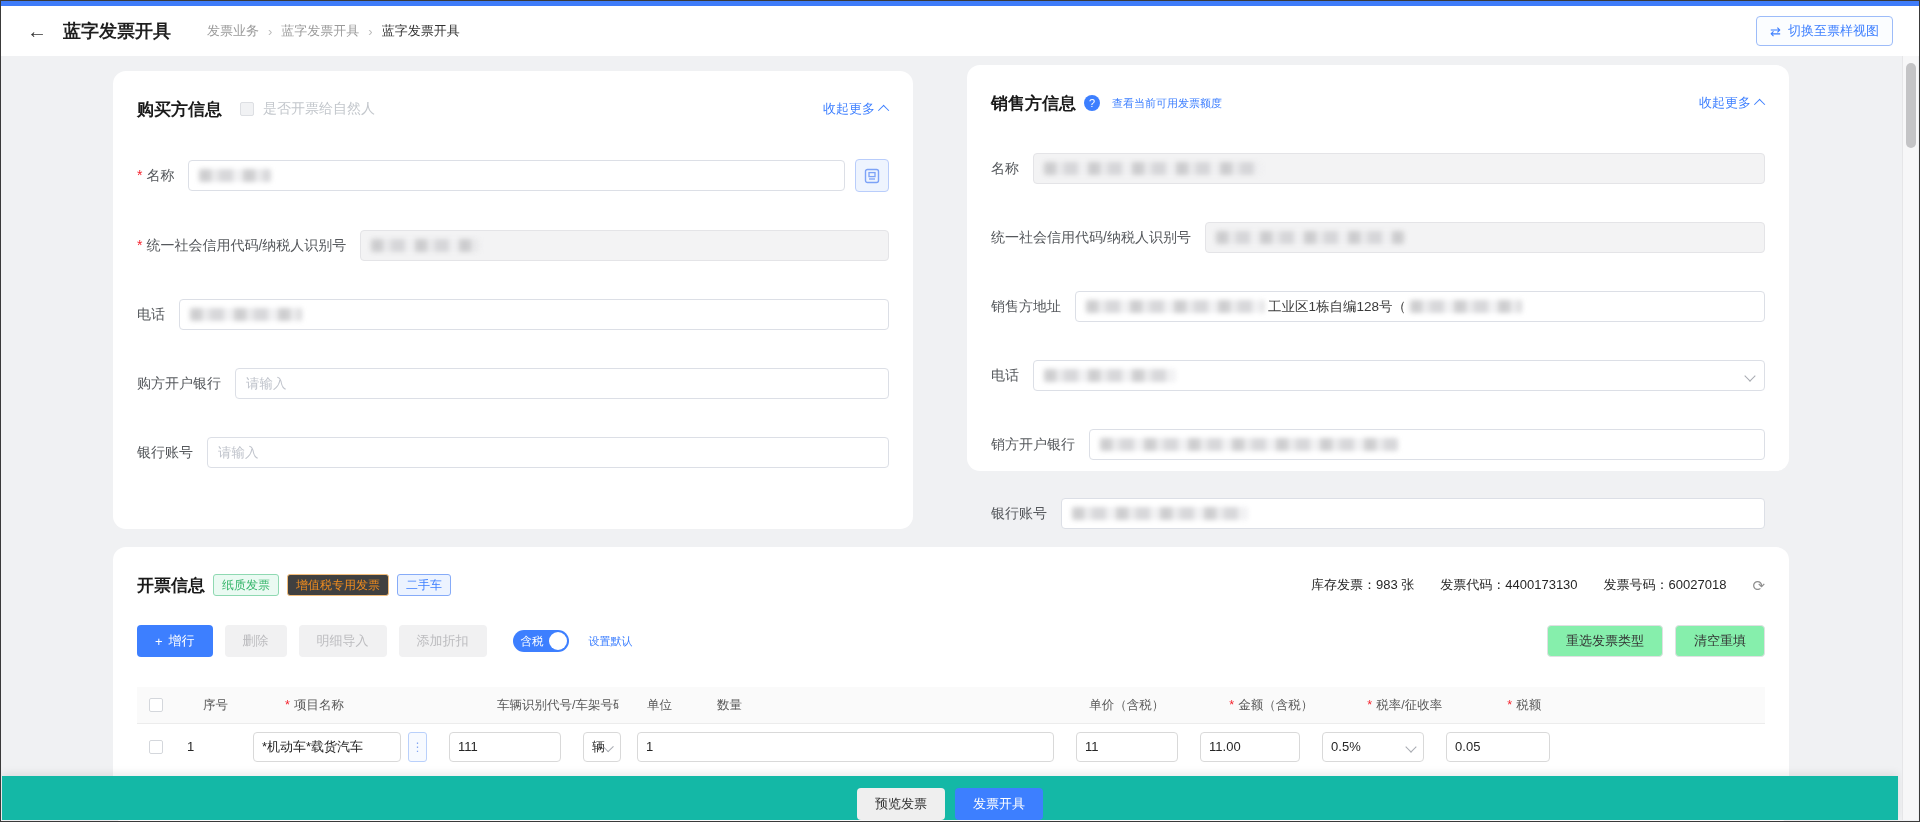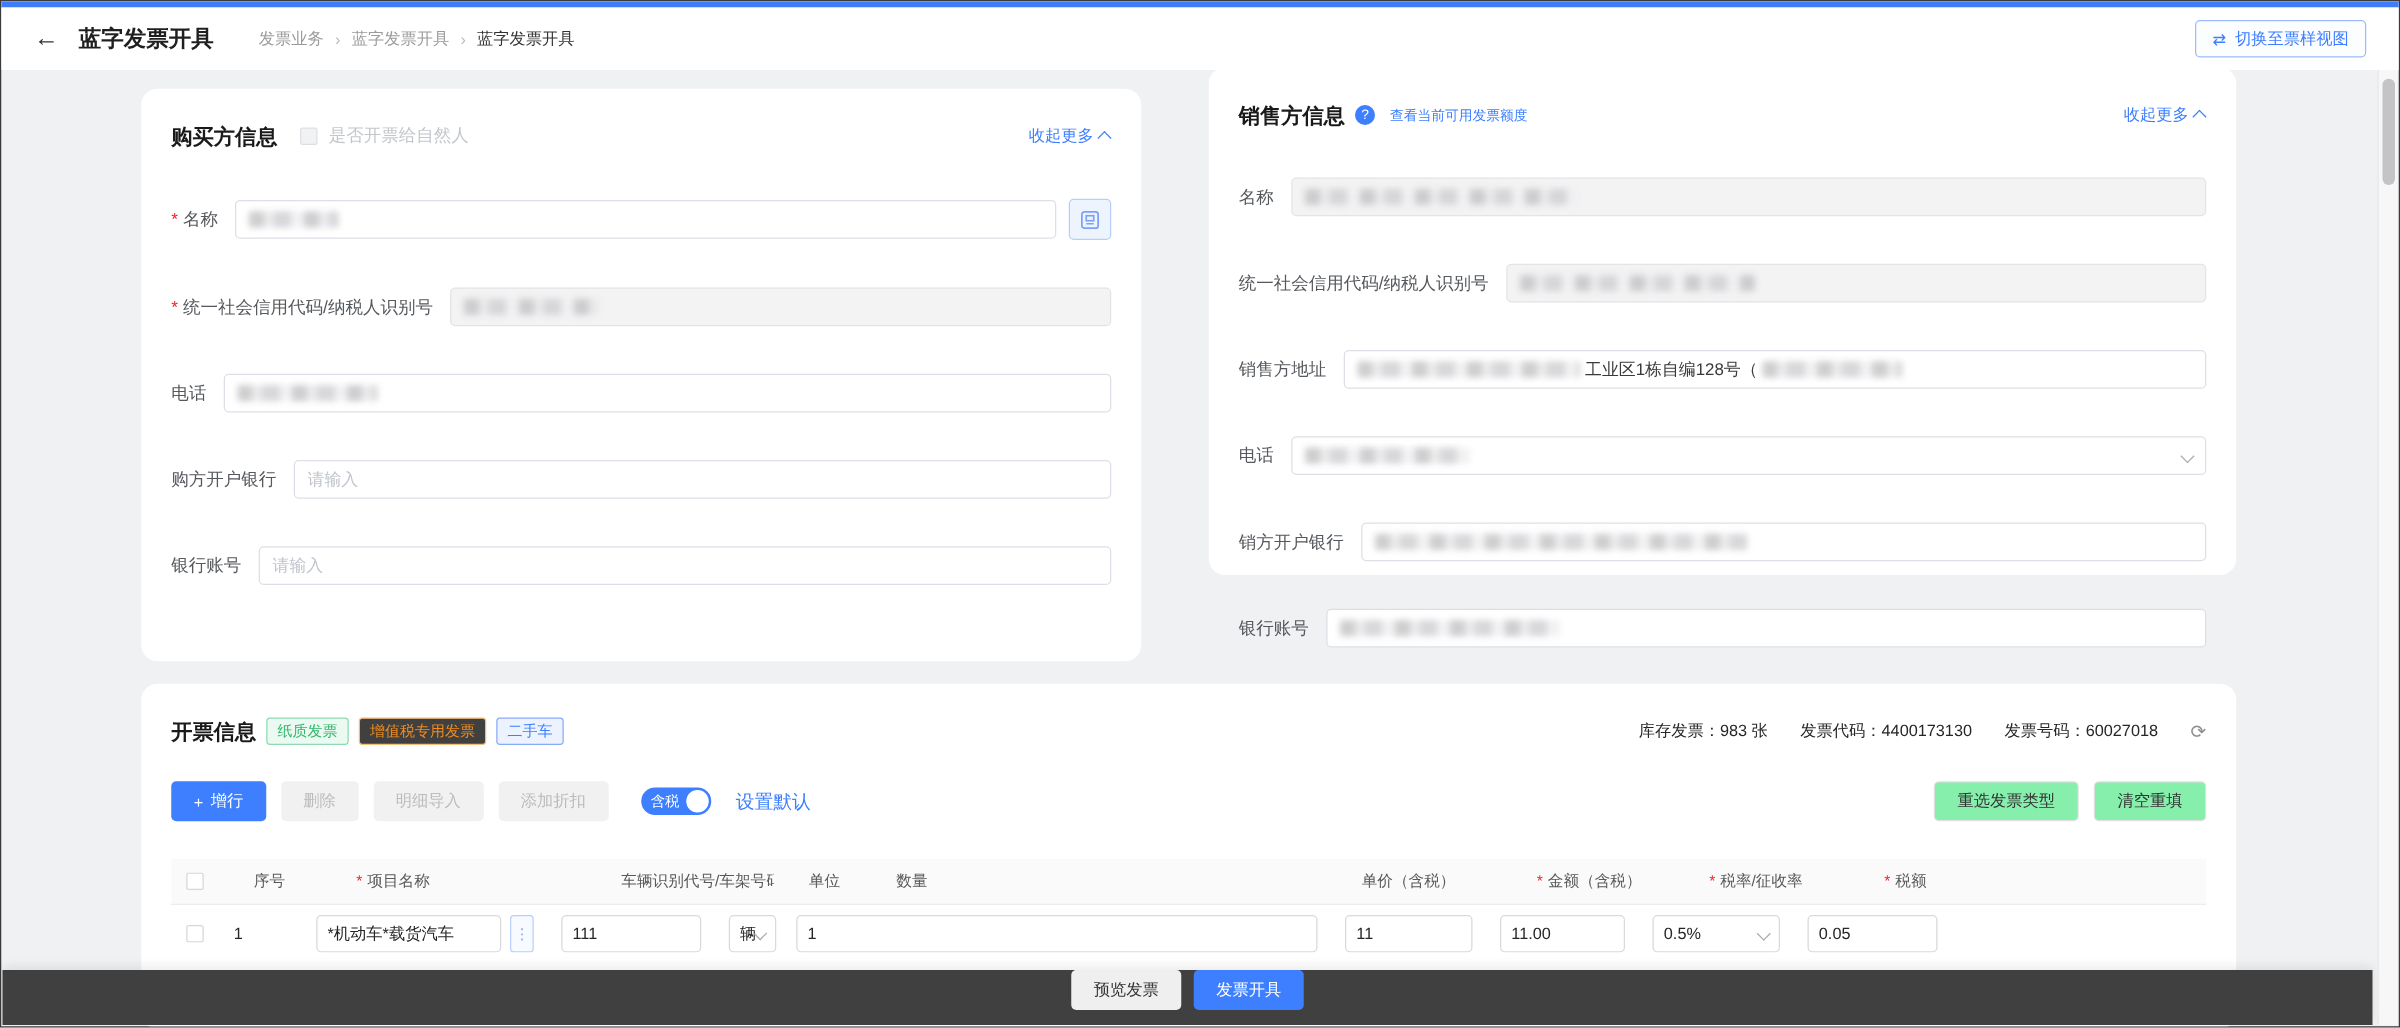--- a/index.html
+++ b/index.html
@@ -17,21 +17,21 @@
   .page-title { font-size:18px; font-weight:700; color:#1f1f1f; margin-left:16px; }
   .crumbs { margin-left:36px; font-size:13px; color:#9b9b9b; display:flex; align-items:center; gap:9px; }
   .crumb { color:#9b9b9b; cursor:pointer; }
   .crumb.current { color:#333; cursor:default; }
   .crumb-sep { color:#bcbcbc; }
   .switch-btn { margin-left:auto; height:30px; padding:0 13px; display:flex; align-items:center; gap:7px;
     border:1px solid #9dbcf9; border-radius:4px; background:#fbfdff; color:#3d7fff; font-size:13px; cursor:pointer; }
   
   .card { position:absolute; background:#fff; border-radius:13px; padding:26px 24px; }
   #buyer-card  { left:112px; top:70px; width:800px; height:458px; }
-  #seller-card { left:966px; top:53px; width:822px; height:406px; }
+  #seller-card { left:966px; top:64px; width:822px; height:406px; }
   #invoice-card{ left:112px; top:546px; width:1676px; height:276px; }
   .card-head { display:flex; align-items:center; height:24px; }
   .sec-title { font-size:17px; font-weight:700; color:#1a1a1a; }
   .collapse-link { margin-left:auto; color:#3d7fff; font-size:13px; display:flex; align-items:center; gap:6px; cursor:pointer; }
   .caret-up { width:8px; height:8px; border-left:1.6px solid #3d7fff; border-top:1.6px solid #3d7fff;
     transform:rotate(45deg) translateY(2px); }
   .caret-down { width:8px; height:8px; border-right:1.4px solid #a8abb2; border-bottom:1.4px solid #a8abb2;
     transform:rotate(45deg); }
   .checkbox { width:14px; height:14px; border:1px solid #d4d7dc; border-radius:2px; background:#fff; display:inline-block; }
   .checkbox.disabled { background:#f1f2f4; border-color:#dddfe3; }
@@ -68,21 +68,21 @@
   .toolbar { display:flex; align-items:center; margin-top:28px; gap:12px; }
   .btn { height:32px; border:none; border-radius:4px; font-size:13px; padding:0 18px; cursor:pointer;
     font-family:inherit; display:inline-flex; align-items:center; justify-content:center; gap:6px; }
   .btn-primary { background:#3d7fff; color:#fff; }
   .btn-disabled { background:#f1f1f2; color:#bcbcbf; cursor:not-allowed; }
   .btn-plain { background:#86efac; color:#333; border:1px solid #e0e0e2; }
   .toggle { width:56px; height:22px; border-radius:11px; background:#3d7fff; position:relative;
     display:flex; align-items:center; margin-left:14px; cursor:pointer; flex:none; }
   .toggle-label { color:#fff; font-size:11.5px; margin-left:8px; }
   .toggle-knob { position:absolute; right:2px; top:2px; width:18px; height:18px; border-radius:50%; background:#fff; }
-  .set-default { color:#3d7fff; font-size:15px; margin-left:8px; cursor:pointer; }
+  .set-default { color:#3d7fff; font-size:11px; margin-left:8px; cursor:pointer; }
   .toolbar-right { margin-left:auto; display:flex; gap:12px; }
   
   .ttable { margin-top:30px; border:0; }
   .trow { display:flex; align-items:center; }
   .thead { height:37px; background:#fafafa; font-size:12.5px; color:#595959; border-bottom:1px solid #ececec;gap:16px; }
   .tbody-row { height:45px; background:#fff; }
   .cell { padding:0 10px 0 12px; display:flex; align-items:center; overflow:hidden; white-space:nowrap; }
   .c-check { width:38px; justify-content:center; padding:0; }
   .c-seq { width:66px; }
   .c-item { width:196px; }
@@ -95,22 +95,22 @@
   .c-tax { flex:1; }
   .t-input { height:30px; width:100%; border:1px solid #d9d9d9; border-radius:4px; padding:0 8px;
     font-size:13px; color:#262626; outline:none; font-family:inherit; background:#fff; }
   .t-input.narrow { width:104px; }
   .more-btn { width:19px; height:30px; margin-left:7px; flex:none; border:1px solid #b9d0fb; border-radius:3px;
     background:#f7faff; color:#86a8f2; font-size:12px; display:flex; align-items:center; justify-content:center; cursor:pointer; }
   .fselect { height:30px; width:100%; border:1px solid #d9d9d9; border-radius:4px; background:#fff;
     display:flex; align-items:center; padding:0 8px; font-size:13px; color:#262626; cursor:pointer; }
   .seq-text { font-size:13px; color:#262626; }
   
-  .footerbar { position:absolute; left:1px; bottom:1px; width:1896px; height:44px; background:#404040;
-    box-shadow:0 -3px 8px rgba(0,0,0,.08); display:flex; align-items:flex-start; justify-content:center; gap:10px; z-index:5; }
+  .footerbar { position:absolute; left:1px; bottom:1px; width:1896px; height:44px; background:#14b8a6;
+    box-shadow:0 -3px 8px rgba(0,0,0,.08); display:flex; align-items:flex-end; justify-content:center; gap:10px; z-index:5; }
   .footerbar .btn { height:32px; width:88px; padding:0; }
   .btn-preview { background:#efefef; color:#333; }
   
   .scrollbar-track { position:absolute; top:55px; right:1px; width:16px; bottom:1px; background:#f7f7f8;
     border-left:1px solid #e6e6e8; z-index:6; }
   .scrollbar-thumb { position:absolute; top:7px; left:3px; width:10px; height:85px; border-radius:5px; background:#c4c4c6; }
 </style>
 </head>
 <body>
 

